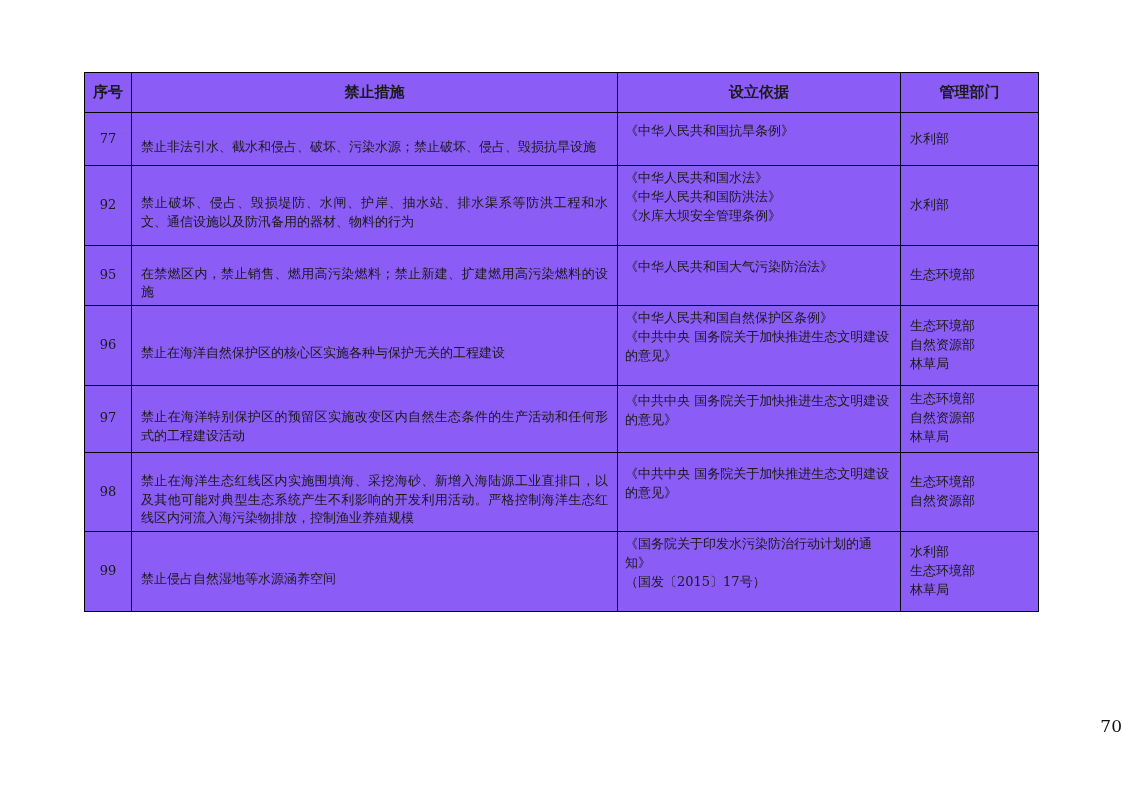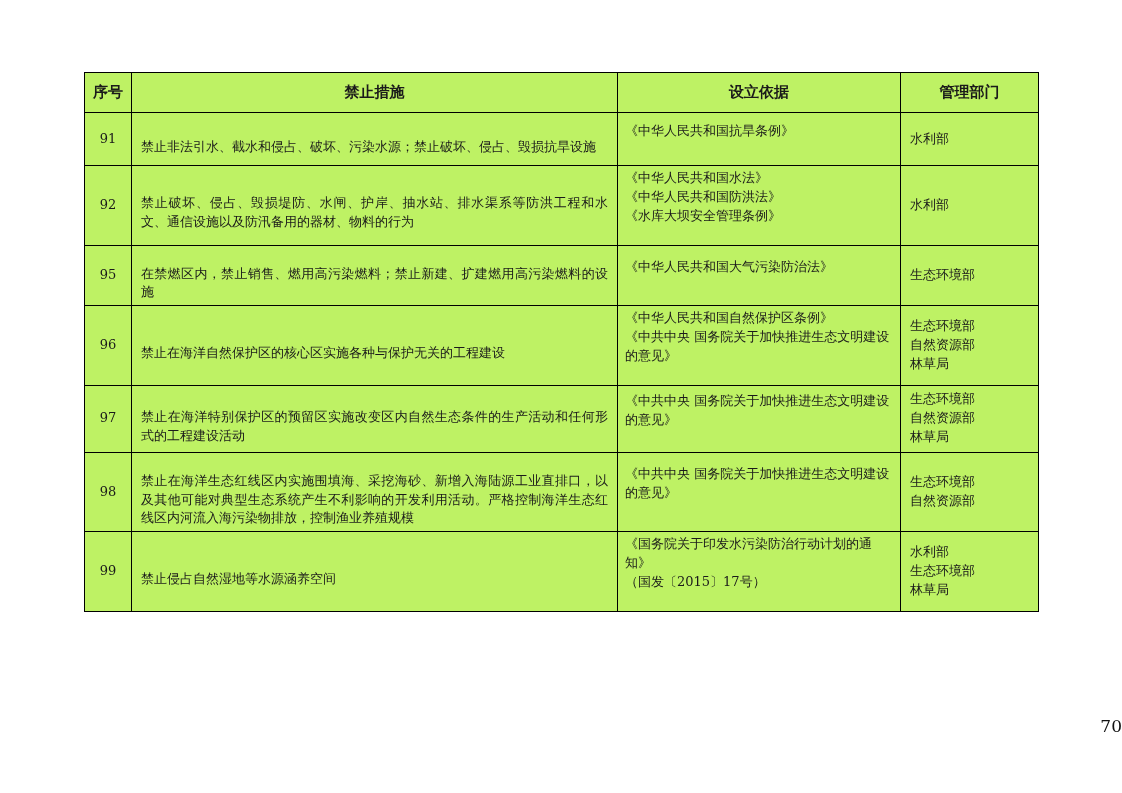--- a/index.html
+++ b/index.html
@@ -14,21 +14,21 @@
     width: 1122px; height: 793px;
     background: #ffffff;
     overflow: hidden;
   }
   table.rules-table {
     position: absolute;
     left: 84px; top: 72px;
     width: 954px;
     border-collapse: collapse;
     table-layout: fixed;
-    background: #bef264;
+    background: #8b5cf6;
   }
   table.rules-table th,
   table.rules-table td {
     border: 1.5px solid #000000;
     vertical-align: middle;
     font-size: 13px;
     line-height: 1.45;
     overflow: hidden;
   }
   table.rules-table th {
@@ -89,21 +89,21 @@
     <thead>
       <tr>
         <th>序号</th>
         <th>禁止措施</th>
         <th>设立依据</th>
         <th>管理部门</th>
       </tr>
     </thead>
     <tbody>
       <tr class="r91">
-        <td class="cell-no">91</td>
+        <td class="cell-no">77</td>
         <td class="cell-measure">禁止非法引水、截水和侵占、破坏、污染水源；禁止破坏、侵占、毁损抗旱设施</td>
         <td class="cell-basis">《中华人民共和国抗旱条例》</td>
         <td class="cell-dept">水利部</td>
       </tr>
       <tr class="r92">
         <td class="cell-no">92</td>
         <td class="cell-measure">禁止破坏、侵占、毁损堤防、水闸、护岸、抽水站、排水渠系等防洪工程和水文、通信设施以及防汛备用的器材、物料的行为</td>
         <td class="cell-basis">《中华人民共和国水法》
 《中华人民共和国防洪法》
 《水库大坝安全管理条例》</td>

